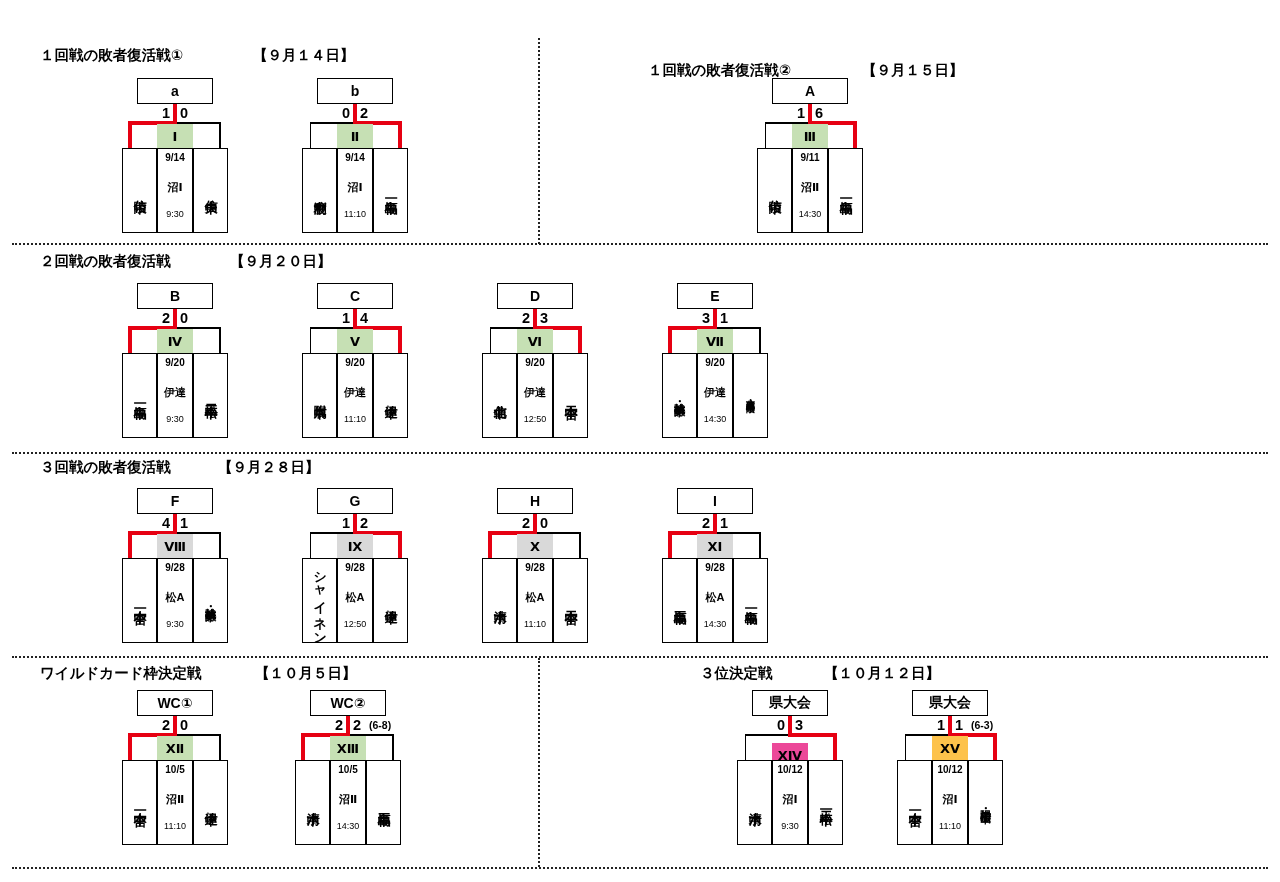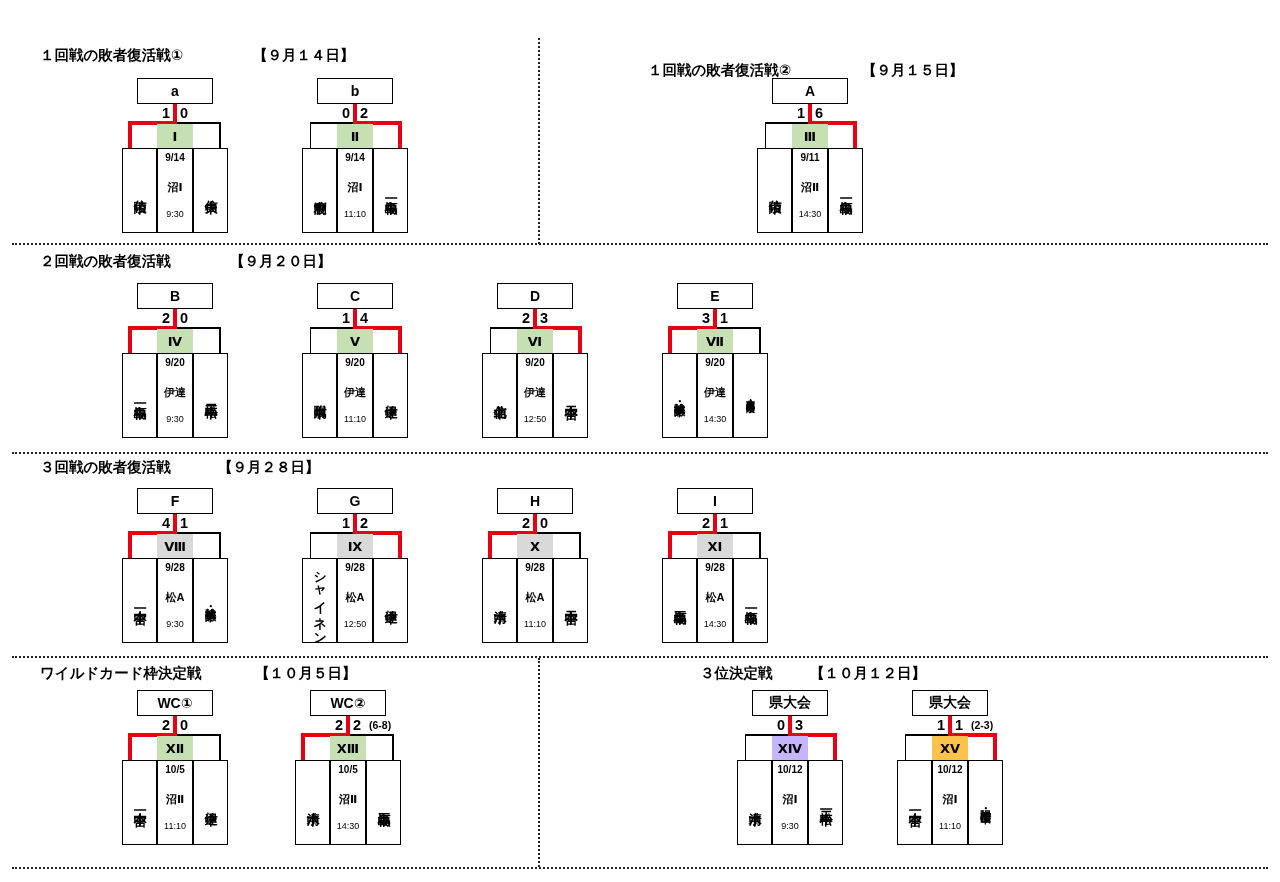--- a/index.html
+++ b/index.html
@@ -8,21 +8,21 @@
   #canvas{position:relative;width:1280px;height:882px;background:#fff;overflow:hidden}
 
   
   .sec{position:absolute;font-size:14.5px;font-weight:bold;white-space:nowrap}
   .sec .sec-date{position:absolute;top:0;white-space:nowrap}
   .sec0{left:40px;top:46px}  .sec0 .sec-date{left:213px}
   .sec1{left:648px;top:61px} .sec1 .sec-date{left:214px}
   .sec2{left:40px;top:252px} .sec2 .sec-date{left:190px}
   .sec3{left:40px;top:458px} .sec3 .sec-date{left:178px}
   .sec4{left:40px;top:664px} .sec4 .sec-date{left:215px}
-  .sec5{left:700px;top:664px}.sec5 .sec-date{left:110px}
+  .sec5{left:700px;top:664px}.sec5 .sec-date{left:124px}
 
   
   .hdiv{position:absolute;left:12px;width:1256px;height:0;border-top:2px dotted #222}
   .vdiv{position:absolute;width:0;border-left:2px dotted #222}
   .h1{top:243px}.h2{top:452px}.h3{top:656px}.h4{top:867px}
   .v1{left:538px;top:38px;height:206px}
   .v2{left:538px;top:658px;height:209px}
 
   
   .unit{position:absolute;width:130px;height:160px}
@@ -479,21 +479,21 @@
     <div class="line center-stub"></div>
     <div class="line h-line"></div>
     <div class="line l-stub"></div>
     <div class="line r-stub"></div>
     <div class="red red-stub"></div>
     <div class="red red-h"></div>
     <div class="red red-center"></div>
     <span class="score score-l">0</span>
     <span class="score score-r">3</span>
     <span class="note"></span>
-    <div class="matchbox" style="background: #c4b5fd;">
+    <div class="matchbox" style="background: #ec4899; margin-top: 7px;">
       <span>ⅩⅣ</span>
     </div>
     <div class="teambox team-l">
       <span class="vtext" style="font-size: 13px;">清水中</span>
     </div>
     <div class="infobox">
       <div class="date">10/12</div>
       <div class="venue">沼Ⅰ</div>
       <div class="time">9:30</div>
     </div>
@@ -507,21 +507,21 @@
     </div>
     <div class="line center-stub"></div>
     <div class="line h-line"></div>
     <div class="line l-stub"></div>
     <div class="line r-stub"></div>
     <div class="red red-stub"></div>
     <div class="red red-h"></div>
     <div class="red red-center"></div>
     <span class="score score-l">1</span>
     <span class="score score-r">1</span>
-    <span class="note">(2-3)</span>
+    <span class="note">(6-3)</span>
     <div class="matchbox" style="background: rgb(253, 194, 75);">
       <span>ⅩⅤ</span>
     </div>
     <div class="teambox team-l">
       <span class="vtext" style="font-size: 13px;">本宮一中</span>
     </div>
     <div class="infobox">
       <div class="date">10/12</div>
       <div class="venue">沼Ⅰ</div>
       <div class="time">11:10</div>

